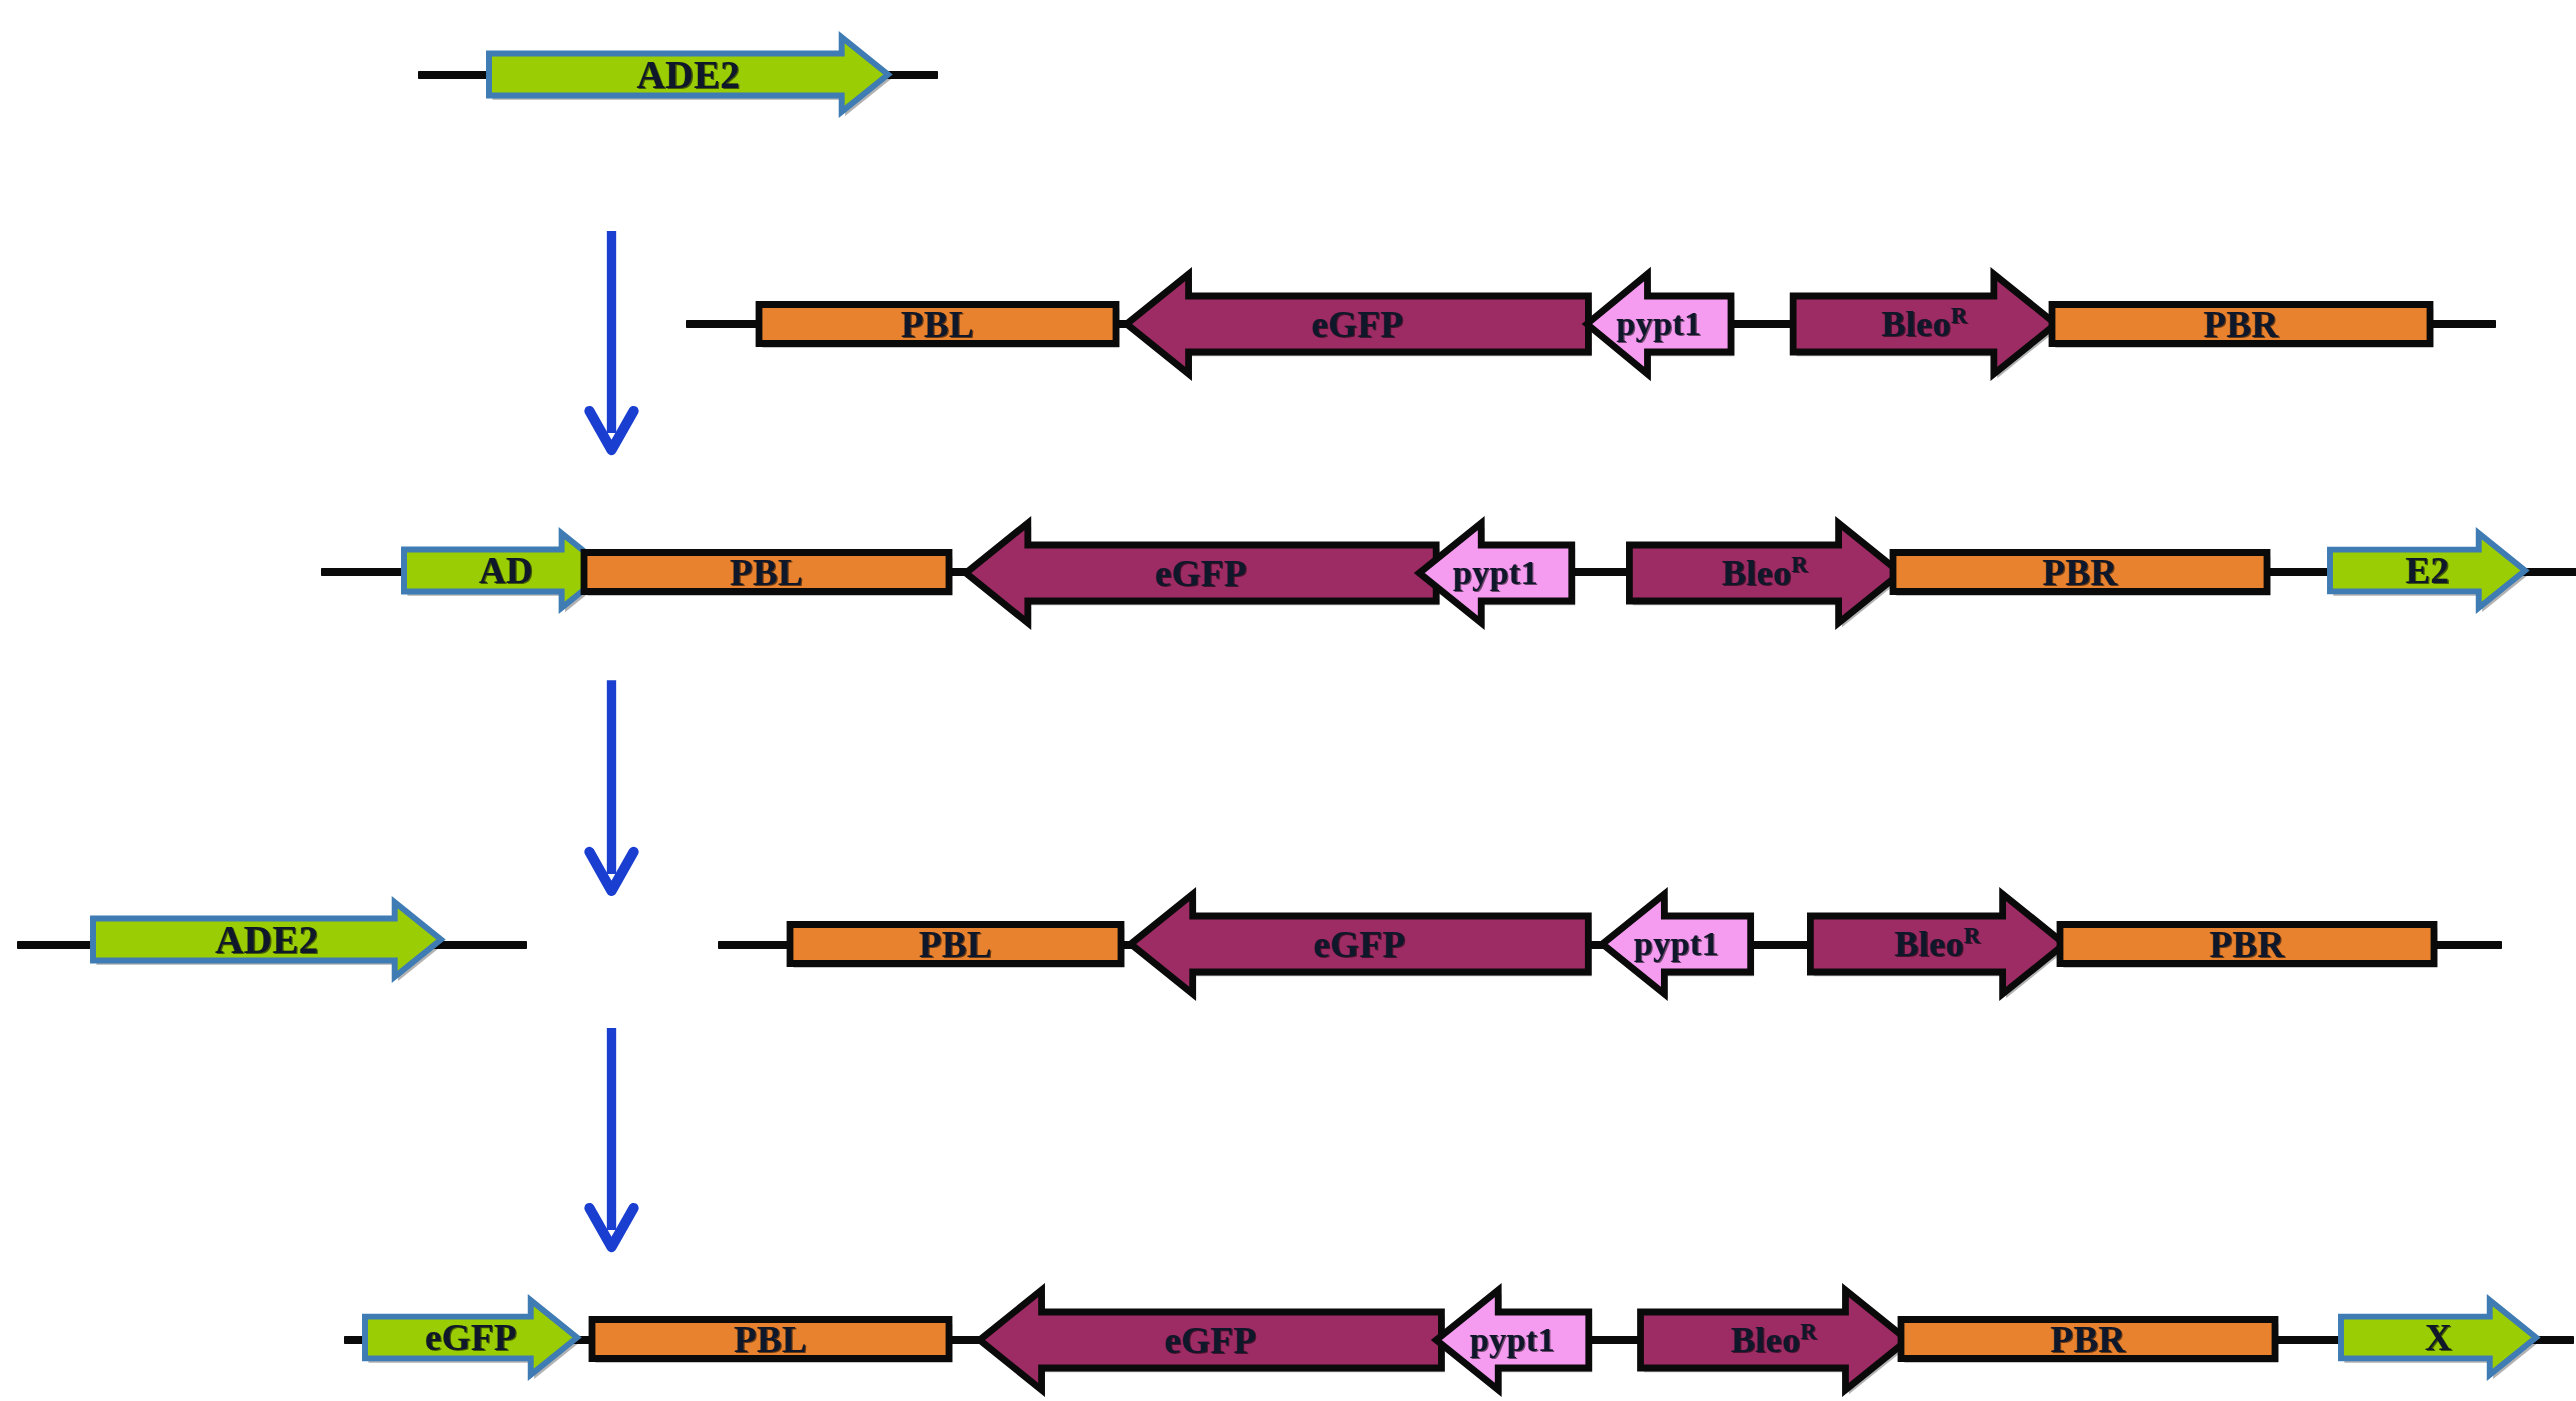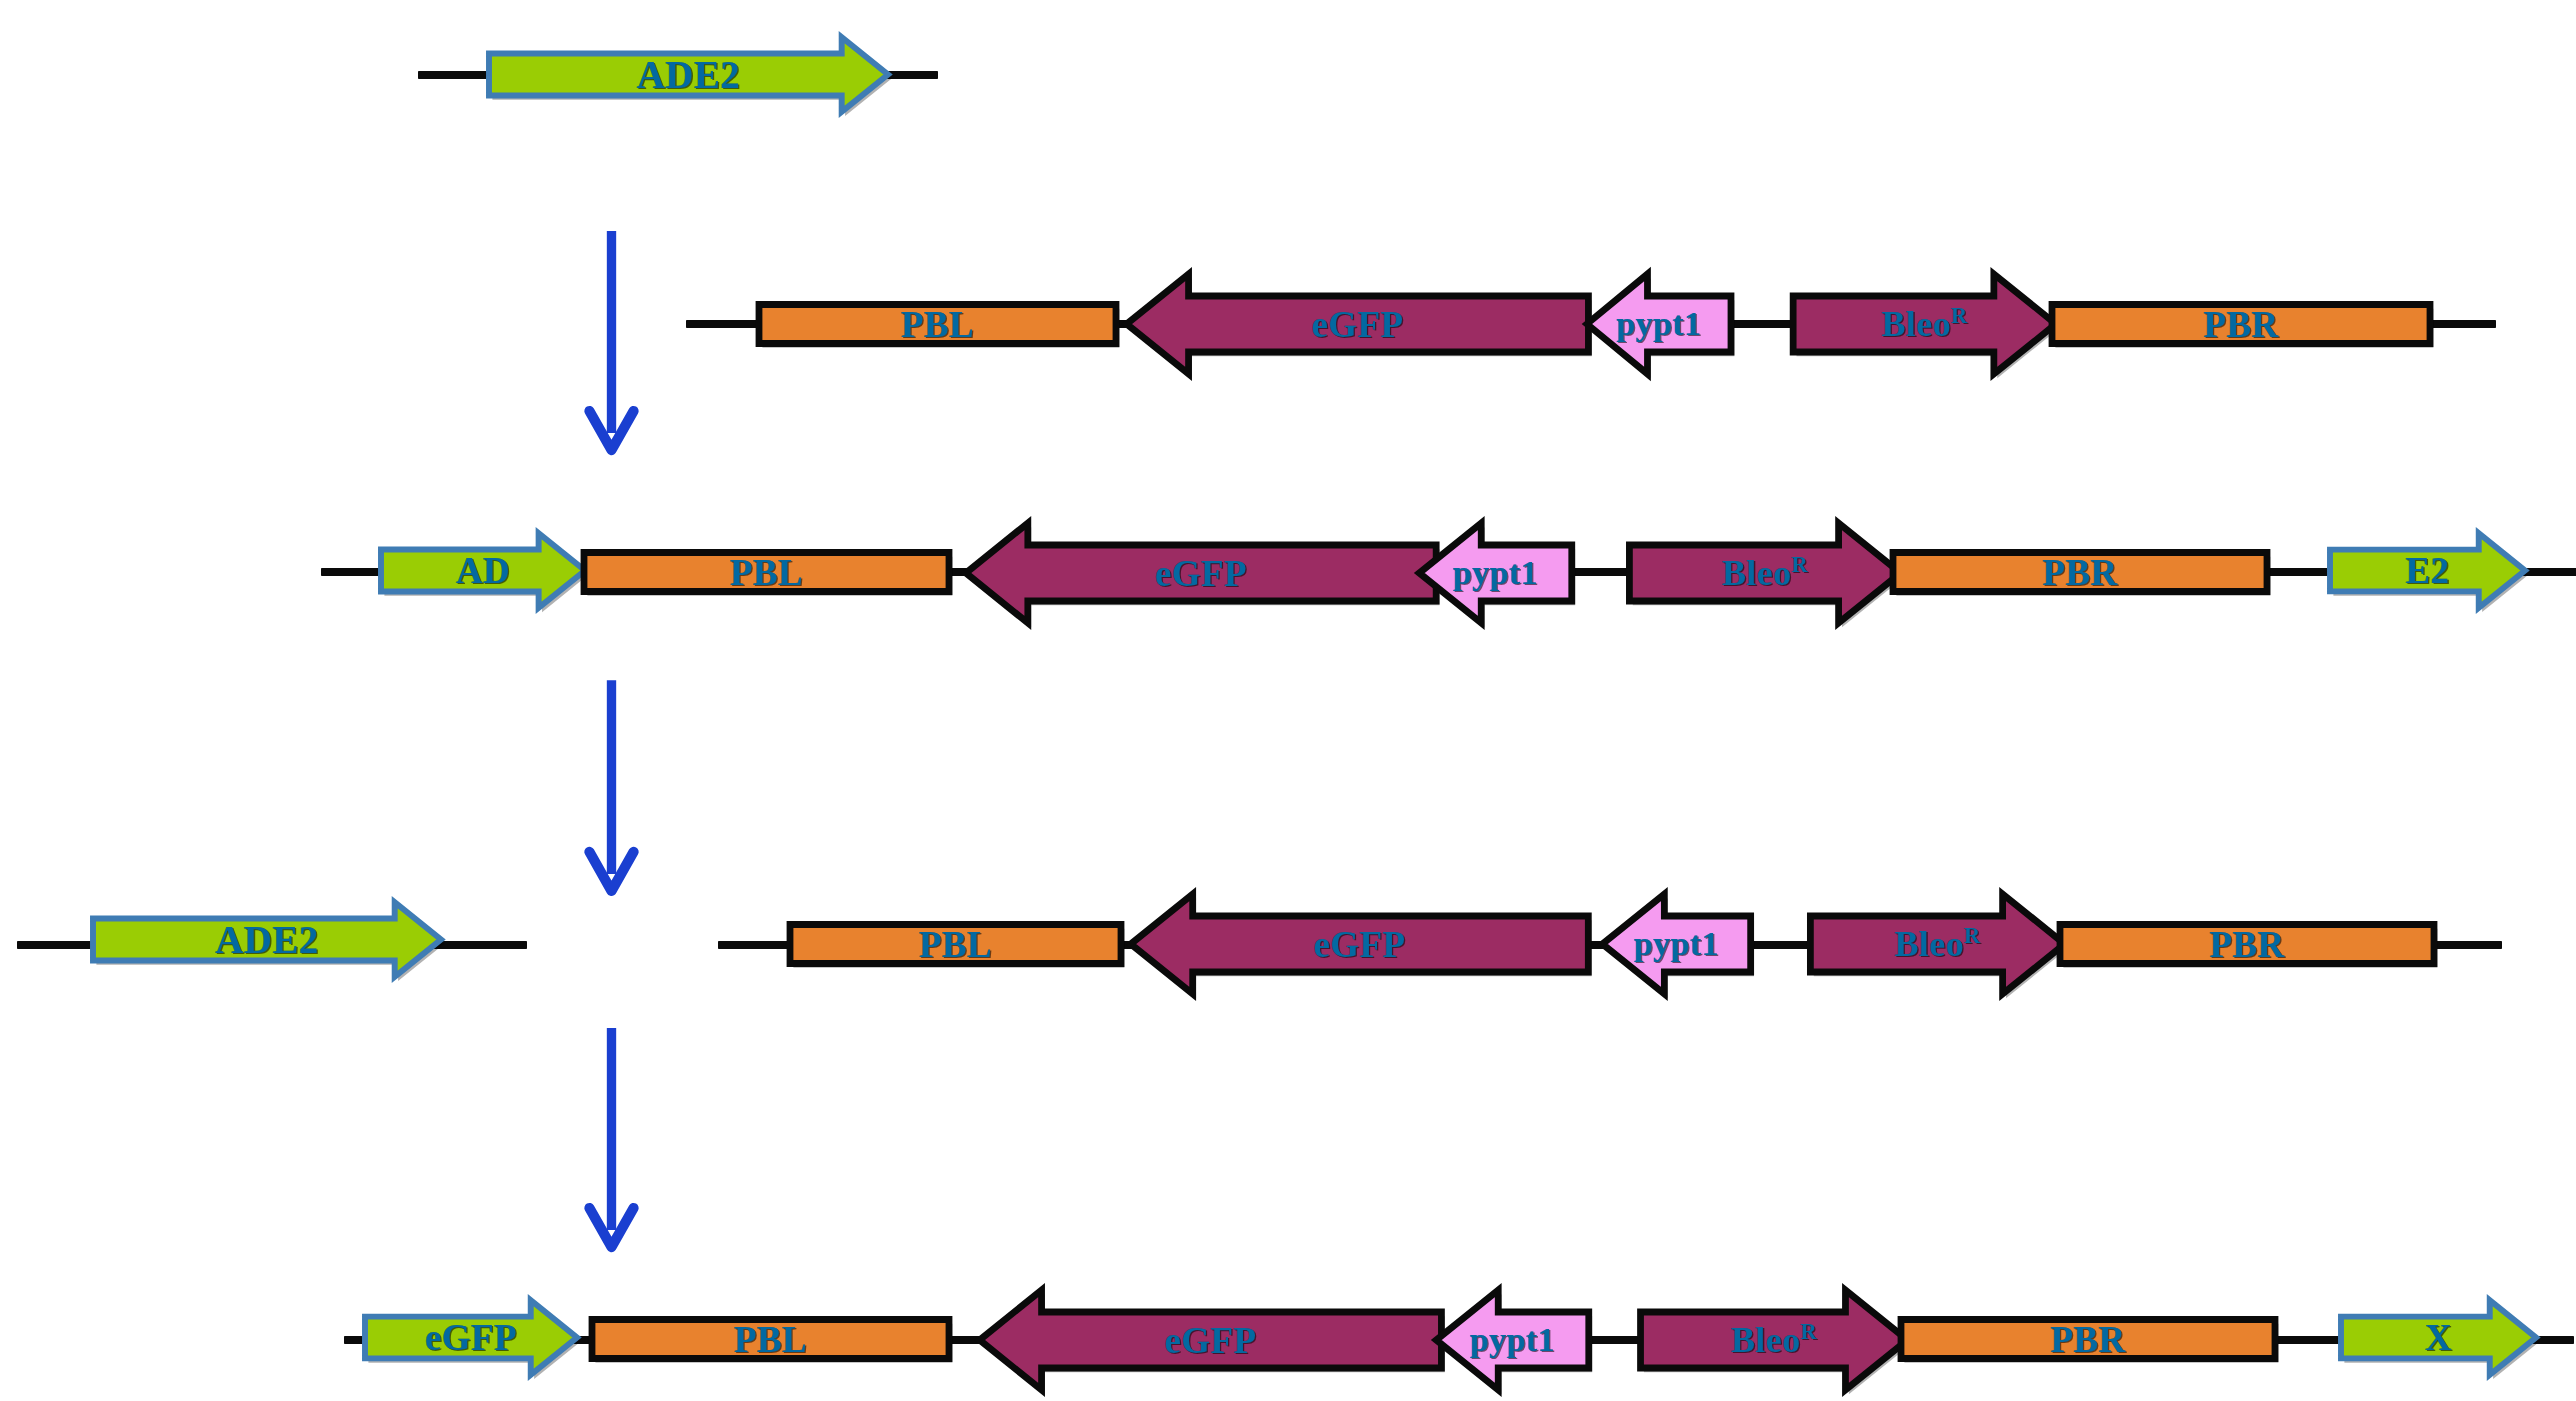--- a/index.html
+++ b/index.html
@@ -44,21 +44,21 @@
     justify-content: center;
   }
   .feature svg {
     position: absolute;
     left: 0; top: 0;
     overflow: visible;
   }
   .feature .lbl {
     position: relative;
     z-index: 3;
-    color: #0369a1;
+    color: #0f172a;
     font-weight: bold;
     font-family: "Liberation Serif", "DejaVu Serif", serif;
     text-shadow:
        1.3px 1.3px 0 rgba(0,0,0,.55),
       -0.5px -0.5px 0 rgba(0,0,0,.30);
     white-space: nowrap;
     letter-spacing: 0.4px;
     line-height: 1;
   }
   .feature .lbl sup {
@@ -138,21 +138,21 @@
         </div>
         <div class="feature" style="left: 2052px; top: 289px; width: 378px; height: 70px;">
           <svg width="378" height="70" viewBox="0 0 445 82">
             <path d="M 0 18.04 L 445 18.04 L 445 63.96 L 0 63.96 Z" transform="translate(4,5)" fill="rgba(0,0,0,0.30)" stroke="none"></path>
             <path d="M 0 18.04 L 445 18.04 L 445 63.96 L 0 63.96 Z" fill="#E8822E" stroke="#0A0A0A" stroke-width="8" stroke-linejoin="miter"></path>
           </svg>
           <span class="lbl" style="font-size: 37px;">PBR</span>
         </div>
       </div>
       <div class="row">
-        <div class="feature" style="left: 381px; top: 533px; width: 204px; height: 75px;">
+        <div class="feature" style="left: 404px; top: 533px; width: 204px; height: 75px;">
           <svg width="204" height="75" viewBox="0 0 240 88">
             <path d="M 0 19.36 L 185.44 19.36 L 185.44 0 L 240 44 L 185.44 88 L 185.44 68.64 L 0 68.64 Z" transform="translate(4,5)" fill="rgba(0,0,0,0.30)" stroke="none"></path>
             <path d="M 0 19.36 L 185.44 19.36 L 185.44 0 L 240 44 L 185.44 88 L 185.44 68.64 L 0 68.64 Z" fill="#9ACD04" stroke="#3F7CB4" stroke-width="7" stroke-linejoin="miter"></path>
           </svg>
           <span class="lbl" style="font-size: 37px;">AD</span>
         </div>
         <div class="feature" style="left: 584px; top: 537px; width: 365px; height: 70px;">
           <svg width="365" height="70" viewBox="0 0 430 82">
             <path d="M 0 18.04 L 430 18.04 L 430 63.96 L 0 63.96 Z" transform="translate(4,5)" fill="rgba(0,0,0,0.30)" stroke="none"></path>
             <path d="M 0 18.04 L 430 18.04 L 430 63.96 L 0 63.96 Z" fill="#E8822E" stroke="#0A0A0A" stroke-width="8" stroke-linejoin="miter"></path>

